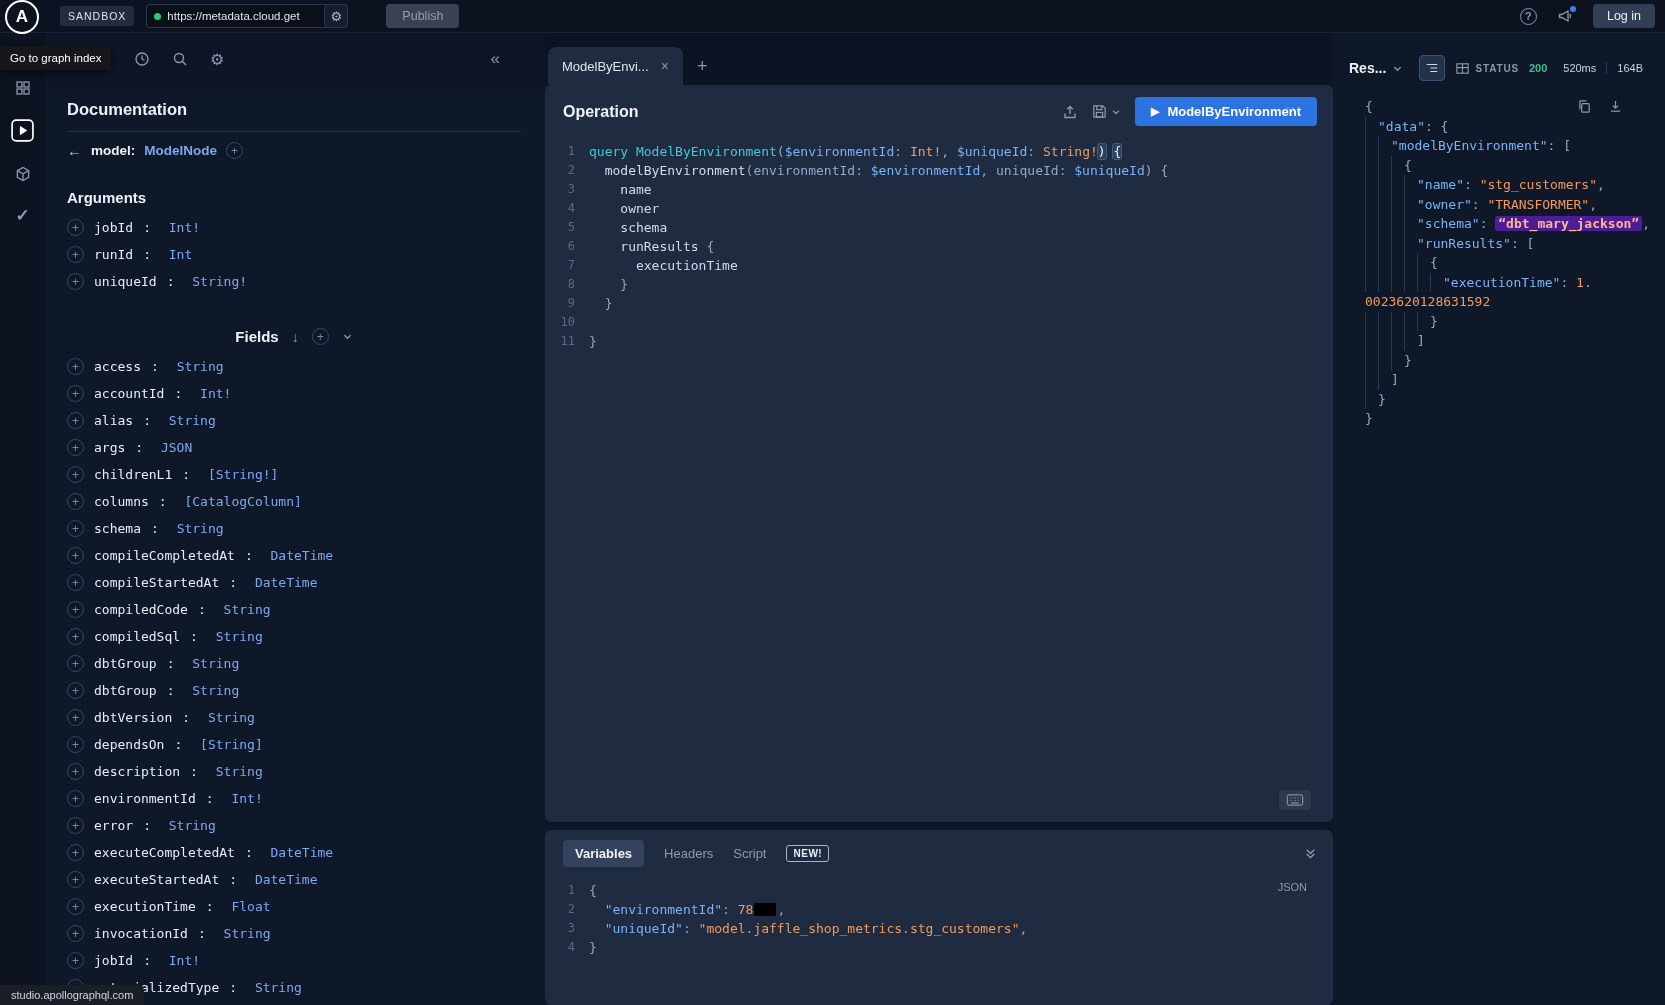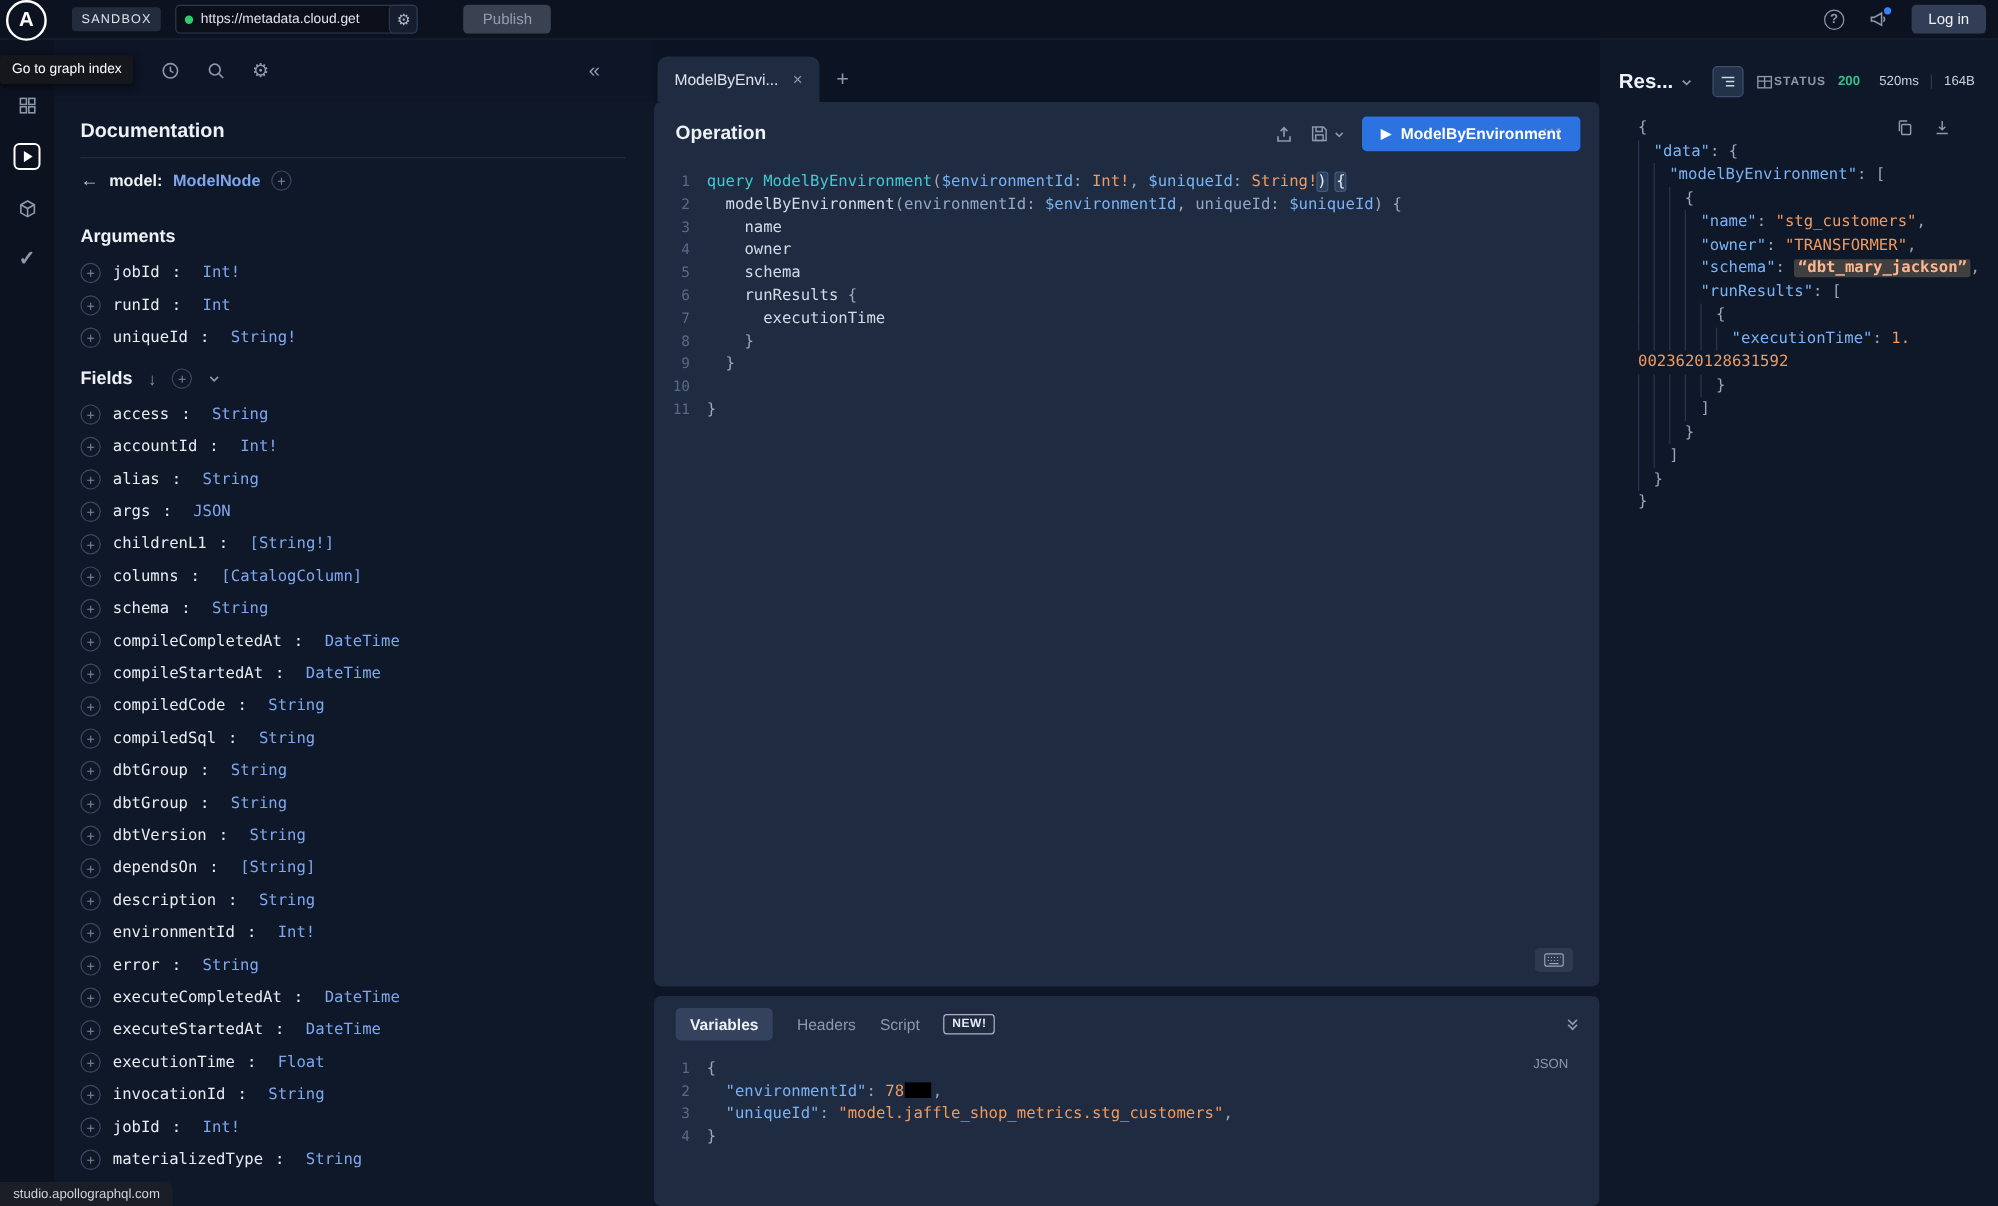--- a/index.html
+++ b/index.html
@@ -43,21 +43,21 @@
   .doc-toolbar { height:52px; display:flex; align-items:center; padding-left:52px; gap:22px; color:#8d98ab; }
   .doc-toolbar .collapse { margin-left:auto; margin-right:45px; font-size:17px; color:#8d98ab; }
   .doc-body { flex:1; padding:0 24px 0 22px; background:#0f1828; overflow:hidden; }
   .doc-title { font-size:16.5px; font-weight:bold; color:#eef1f6; margin-top:15px; }
   .doc-divider { height:1px; background:#232f44; margin-top:12px; }
   .breadcrumb { margin-top:10px; display:flex; align-items:center; gap:9px; }
   .back-arrow { color:#c3cad6; font-size:15px; }
   .bc-kind { font-size:13.5px; font-weight:bold; color:#eef1f6; }
   .bc-type { font-size:13.5px; font-weight:bold; color:#7fa7ee; }
   .sec-head { font-size:15px; font-weight:bold; color:#eef1f6; margin-top:30px; }
-  .fields-head-row { display:flex; align-items:center; gap:13px; margin-top:12px; }
+  .fields-head-row { display:flex; align-items:center; gap:13px; margin-top:33px;justify-content:center; }
   .fields-head-row .gic { color:#8d98ab; font-size:14px; }
   .doc-list { margin-top:8px; }
   .doc-row { height:27px; display:flex; align-items:center; gap:10px; }
   .plus-ic { width:17px; height:17px; flex:none; border-radius:50%; border:1.2px solid #3a4760;
              color:#7d8799; font-size:12px; display:grid; place-items:center; line-height:0; }
   .fld-n { font-family:"DejaVu Sans Mono", monospace; font-size:13px; color:#e8ecf3; }
   .fld-c { font-family:"DejaVu Sans Mono", monospace; font-size:13px; color:#e8ecf3; }
   .fld-t { font-family:"DejaVu Sans Mono", monospace; font-size:13px; color:#7fa7ee; }
 
   
@@ -90,21 +90,21 @@
   .script-group { display:flex; align-items:center; gap:20px; }
   .new-badge { border:1px solid #aab3c2; color:#e8ecf3; font-size:10px; font-weight:bold;
                padding:2px 6px; border-radius:3px; letter-spacing:.5px; }
   .vars-collapse { margin-left:auto; color:#8d98ab; display:grid; place-items:center; }
   .vars-editor { position:relative; flex:1; padding-top:6px; font-family:"DejaVu Sans Mono", monospace; font-size:13px; }
   .json-label { position:absolute; top:6px; right:26px; color:#8d98ab; font-size:11px; font-family:"Liberation Sans",sans-serif; }
 
   
   .resp-col { flex:1; background:#0f1828; display:flex; flex-direction:column; padding:0 0 0 16px; }
   .resp-header { display:flex; align-items:center; margin-top:22px; padding-right:22px; }
-  .resp-title { font-size:17px; font-weight:bold; color:#eef1f6; }
+  .resp-title { font-size:14px; font-weight:bold; color:#eef1f6; }
   .resp-title-chev { color:#8d98ab; margin-left:6px; display:grid; place-items:center; }
   .fmt-btn-active { width:26px; height:26px; margin-left:16px; border:1px solid #3d4f70; background:#223349;
                     border-radius:4px; display:grid; place-items:center; color:#cfd7e4; }
   .fmt-btn { margin-left:10px; color:#8d98ab; display:grid; place-items:center; }
   .resp-stats { margin-left:auto; display:flex; align-items:center; gap:10px; }
   .stat-label { font-size:10px; font-weight:bold; letter-spacing:.8px; color:#8b95a8; }
   .stat-code { font-size:11px; font-weight:bold; color:#34c08b; }
   .stat-val { font-size:11px; color:#c9d1de; }
   .stat-sep { width:1px; height:12px; background:#2c3a52; }
   .resp-body { position:relative; margin-top:16px; flex:1; font-family:"DejaVu Sans Mono", monospace; font-size:13px; }
@@ -112,21 +112,21 @@
   .rl { display:flex; line-height:19.5px; }
   .guide { flex:none; width:13px; border-left:1px solid #283750; }
 
   
   .tk-kw { color:#45c8d4; } .tk-op { color:#45c8d4; }
   .tk-field { color:#d3dbe8; } .tk-plain { color:#d3dbe8; }
   .tk-arg { color:#93a7c9; } .tk-var { color:#7ab3f5; }
   .tk-type { color:#f09a5e; } .tk-punct { color:#9aa6ba; }
   .tk-key { color:#7ab3f5; } .tk-str { color:#f09a5e; } .tk-num { color:#f09a5e; }
   .tk-bm { background:rgba(122,179,245,.16); box-shadow:0 0 0 1px rgba(122,179,245,.35); border-radius:2px; }
-  .tk-hl { background:#404040; color:#ffb68f; font-weight:bold; padding:0 3px; border-radius:2px; }
+  .tk-hl { background:#4c1d95; color:#ffb68f; font-weight:bold; padding:0 3px; border-radius:2px; }
   .tk-redact { display:inline-block; width:22px; height:13px; background:#000; vertical-align:-2px; margin:0 1px; }
 
   
   .tooltip { position:absolute; left:0; top:46px; background:#15171c; color:#fff; font-size:11.5px;
              padding:6px 10px; border-radius:3px; z-index:60; box-shadow:0 2px 6px rgba(0,0,0,.5); white-space:nowrap; }
   .statusbar { position:absolute; left:0; bottom:0; background:#1a1e26; color:#cdd3dd; font-size:11px;
                padding:4px 11px; border-radius:0 6px 0 0; z-index:60; }
   svg { display:block; }
 </style>
 </head>

